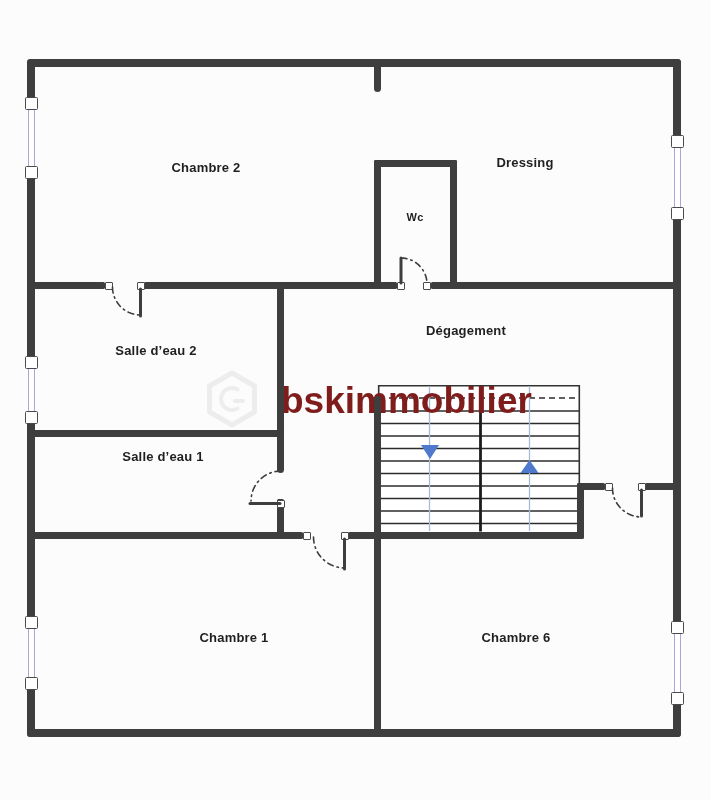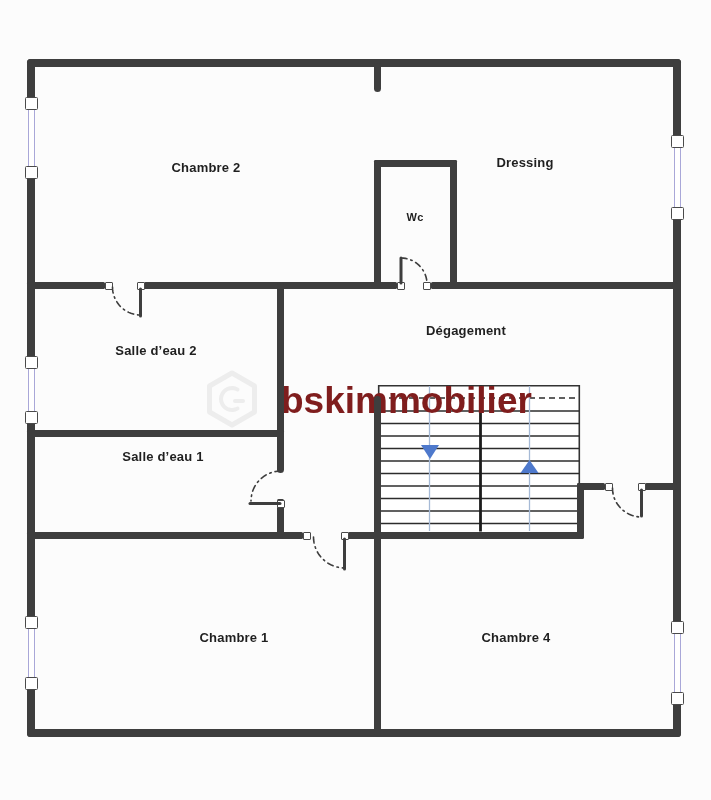--- a/index.html
+++ b/index.html
@@ -113,14 +113,14 @@
       <line x1="641.5" y1="490" x2="641.5" y2="516" stroke="#3e3e3e" stroke-width="3" stroke-linecap="round"></line>
     </svg>
 
   <div class="lbl" style="left:206px;top:167px;">Chambre 2</div>
   <div class="lbl" style="left:525px;top:162px;">Dressing</div>
   <div class="lbl" style="left:415px;top:217px;font-size:11px;">Wc</div>
   <div class="lbl" style="left:156px;top:350px;">Salle d’eau 2</div>
   <div class="lbl" style="left:466px;top:330px;">Dégagement</div>
   <div class="lbl" style="left:163px;top:456px;">Salle d’eau 1</div>
   <div class="lbl" style="left:192px;top:637px;margin-left:42px;">Chambre 1</div>
-  <div class="lbl" style="left:516px;top:637px;">Chambre 4</div>
+  <div class="lbl" style="left:516px;top:637px;">Chambre 6</div>
 </div>
 
 </body></html>

